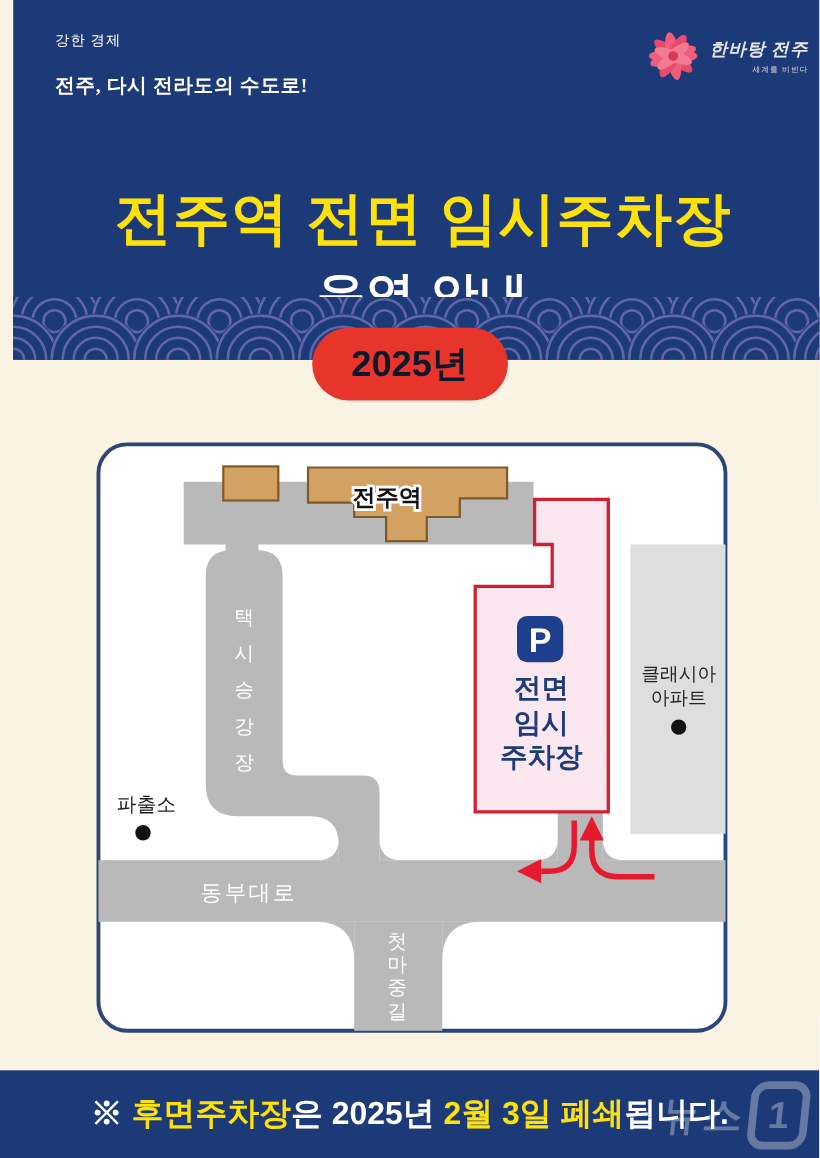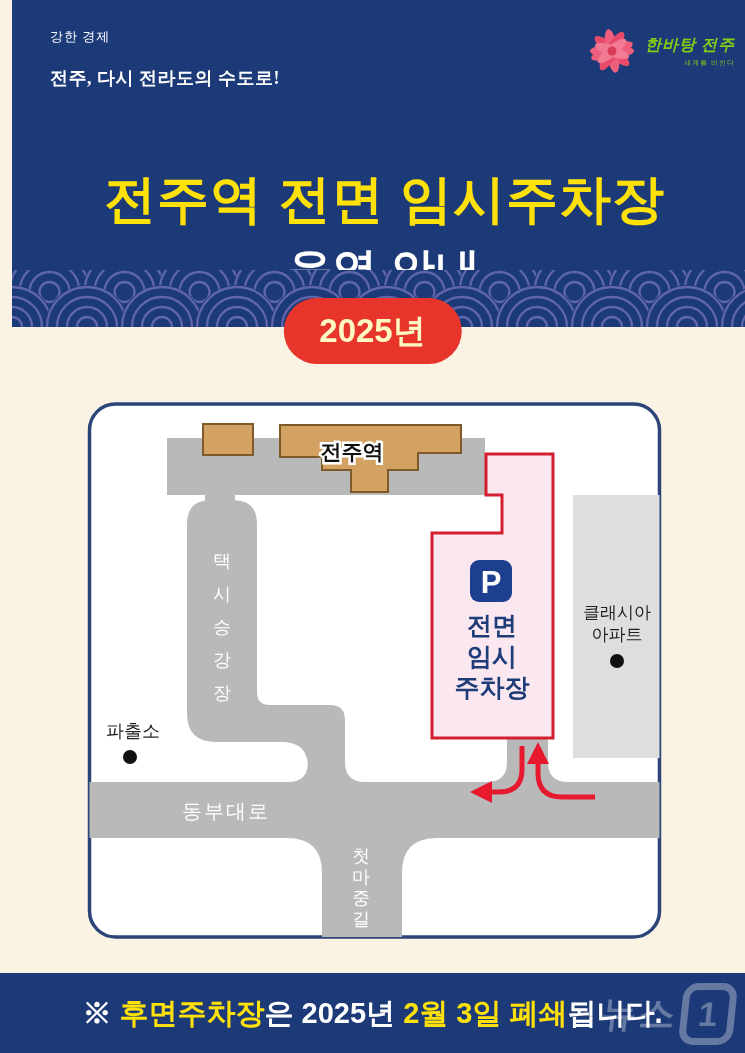--- a/index.html
+++ b/index.html
@@ -4,32 +4,32 @@
 <style>
   html,body{margin:0;padding:0;}
   .poster{position:relative;width:745px;height:1053px;overflow:hidden;background:#faf3e4;
           font-family:"Liberation Sans",sans-serif;}
   
   .header-band{position:absolute;left:12px;top:0;width:745px;height:327px;background:#1d3a78;}
   .slogan{position:absolute;left:38px;top:28px;color:#fff;font-family:"Liberation Serif",serif;}
   .slogan-small{font-size:13px;letter-spacing:1px;}
   .slogan-large{font-size:18px;font-weight:bold;margin-top:20px;letter-spacing:.5px;}
   .logo{position:absolute;right:22px;top:24px;display:flex;align-items:center;gap:6px;}
-  .logo-text{color:#84cc16;text-align:right;}
+  .logo-text{color:#e5e5e5;text-align:right;}
   .logo-name{font-family:"Liberation Serif",serif;font-style:italic;font-weight:bold;font-size:16px;letter-spacing:1px;}
   .logo-sub{font-size:7px;opacity:.9;margin-top:2px;letter-spacing:1px;}
   .title{position:absolute;left:0;top:120px;width:745px;text-align:center;font-weight:bold;letter-spacing:1px;margin-top:48px;}
   .title-line1{font-size:52px;line-height:62px;color:#ffe10a;}
   .title-line2{font-size:44px;line-height:62px;color:#ffffff;margin-top:8px;}
   .waveband{position:absolute;left:0;bottom:0;width:745px;height:57px;}
   
   .banner{position:absolute;left:50%;top:298px;transform:translateX(-50%);height:66px;
           background:#e8352c;border-radius:33px;display:flex;align-items:center;
           padding:0 36px;z-index:5;white-space:nowrap;}
-  .banner span{font-size:33px;font-weight:bold;color:#fef9c3;}
+  .banner span{font-size:33px;font-weight:bold;color:#0f172a;}
   .banner .yel{color:#ffe10a;}
   
   .map-svg{position:absolute;left:80px;top:393px;width:590px;height:552px;}
   
   .footer-band{position:absolute;left:0;top:973px;width:745px;height:80px;background:#1d3a78;}
   .footer-text{width:745px;text-align:center;line-height:80px;font-size:29px;font-weight:bold;color:#fff;white-space:nowrap;}
   .footer-text .yel{color:#ffe10a;}
   .watermark{position:absolute;right:10px;bottom:8px;display:flex;align-items:center;gap:4px;
              transform:skewX(-6deg);z-index:6;}
   .wm-text{font-size:36px;font-weight:bold;color:rgba(255,255,255,.32);letter-spacing:2px;}

